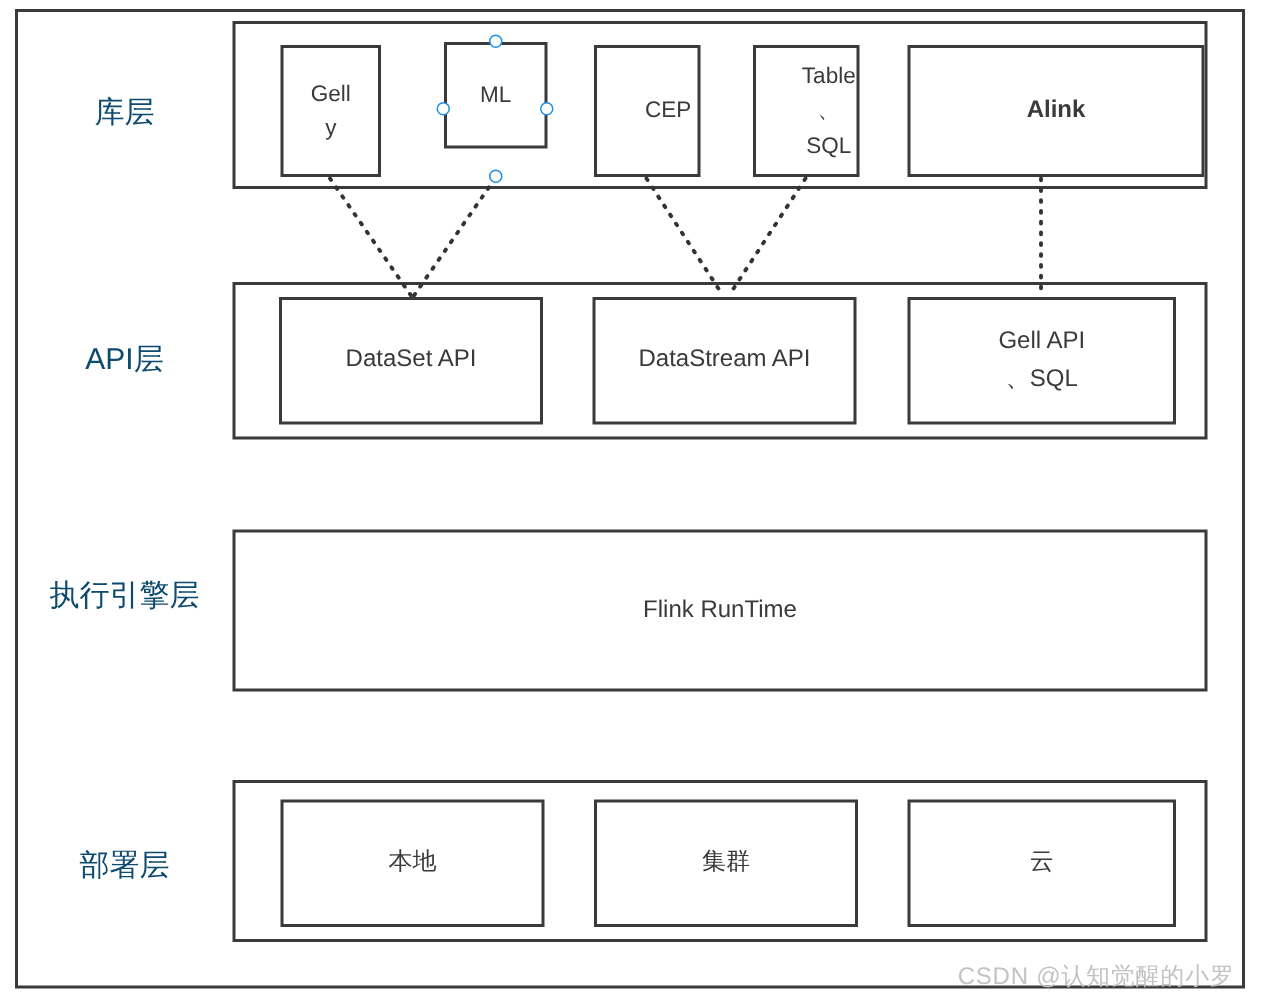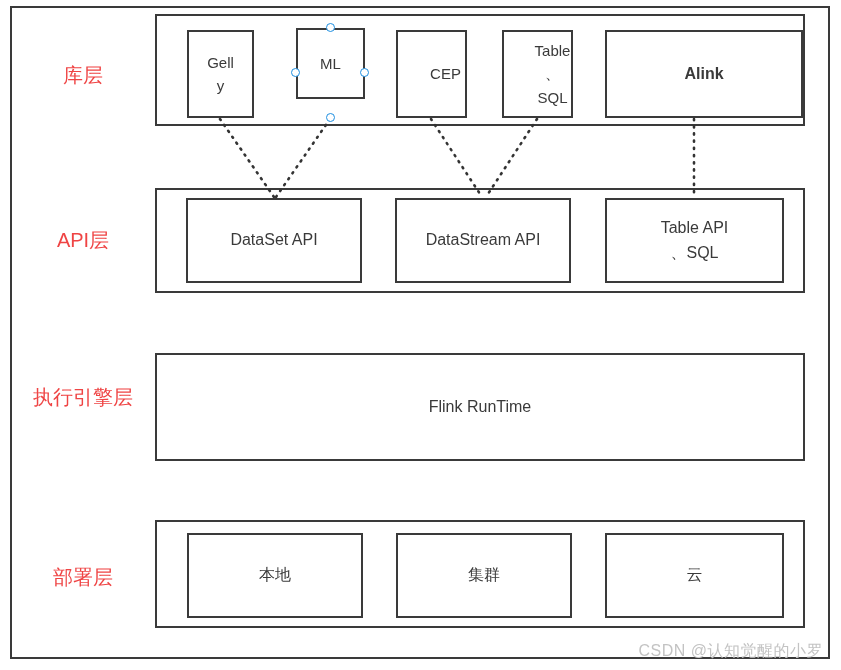--- a/index.html
+++ b/index.html
@@ -29,21 +29,21 @@
     border: 2.5px solid #3a3a3a;
     box-sizing: border-box;
   }
   
   .row-label {
     position: absolute;
     left: 18px;
     width: 130px;
     text-align: center;
     font-size: 20px;
-    color: #ef4444;
+    color: #0c4a6e;
     line-height: 1.2;
     white-space: nowrap;
   }
   
   .layer-container {
     position: absolute;
     border: 2.5px solid #3a3a3a;
     box-sizing: border-box;
     background: #ffffff;
   }
@@ -131,21 +131,21 @@
 、SQL</div>
 
   <div class="node big" style="left:605px; top:30px; width:198px; height:88px;font-weight:bold;">Alink</div>
 
   <div class="layer-container" style="left:155px; top:188px; width:650px; height:105px;"></div>
 
   <div class="node big" style="left:186px; top:198px; width:176px; height:85px;">DataSet API</div>
 
   <div class="node big" style="left:395px; top:198px; width:176px; height:85px;">DataStream API</div>
 
-  <div class="node big" style="left:605px; top:198px; width:179px; height:85px;">Table API
+  <div class="node big" style="left:605px; top:198px; width:179px; height:85px;">Gell API
 、SQL</div>
 
   <div class="node big" style="left:155px; top:353px; width:650px; height:108px;">Flink RunTime</div>
 
   <div class="layer-container" style="left:155px; top:520px; width:650px; height:108px;"></div>
 
   <div class="node big" style="left:396px; top:533px; width:176px; height:85px;">集群</div>
 
   <div class="node big" style="left:187px; top:533px; width:176px; height:85px;">本地</div>
 

